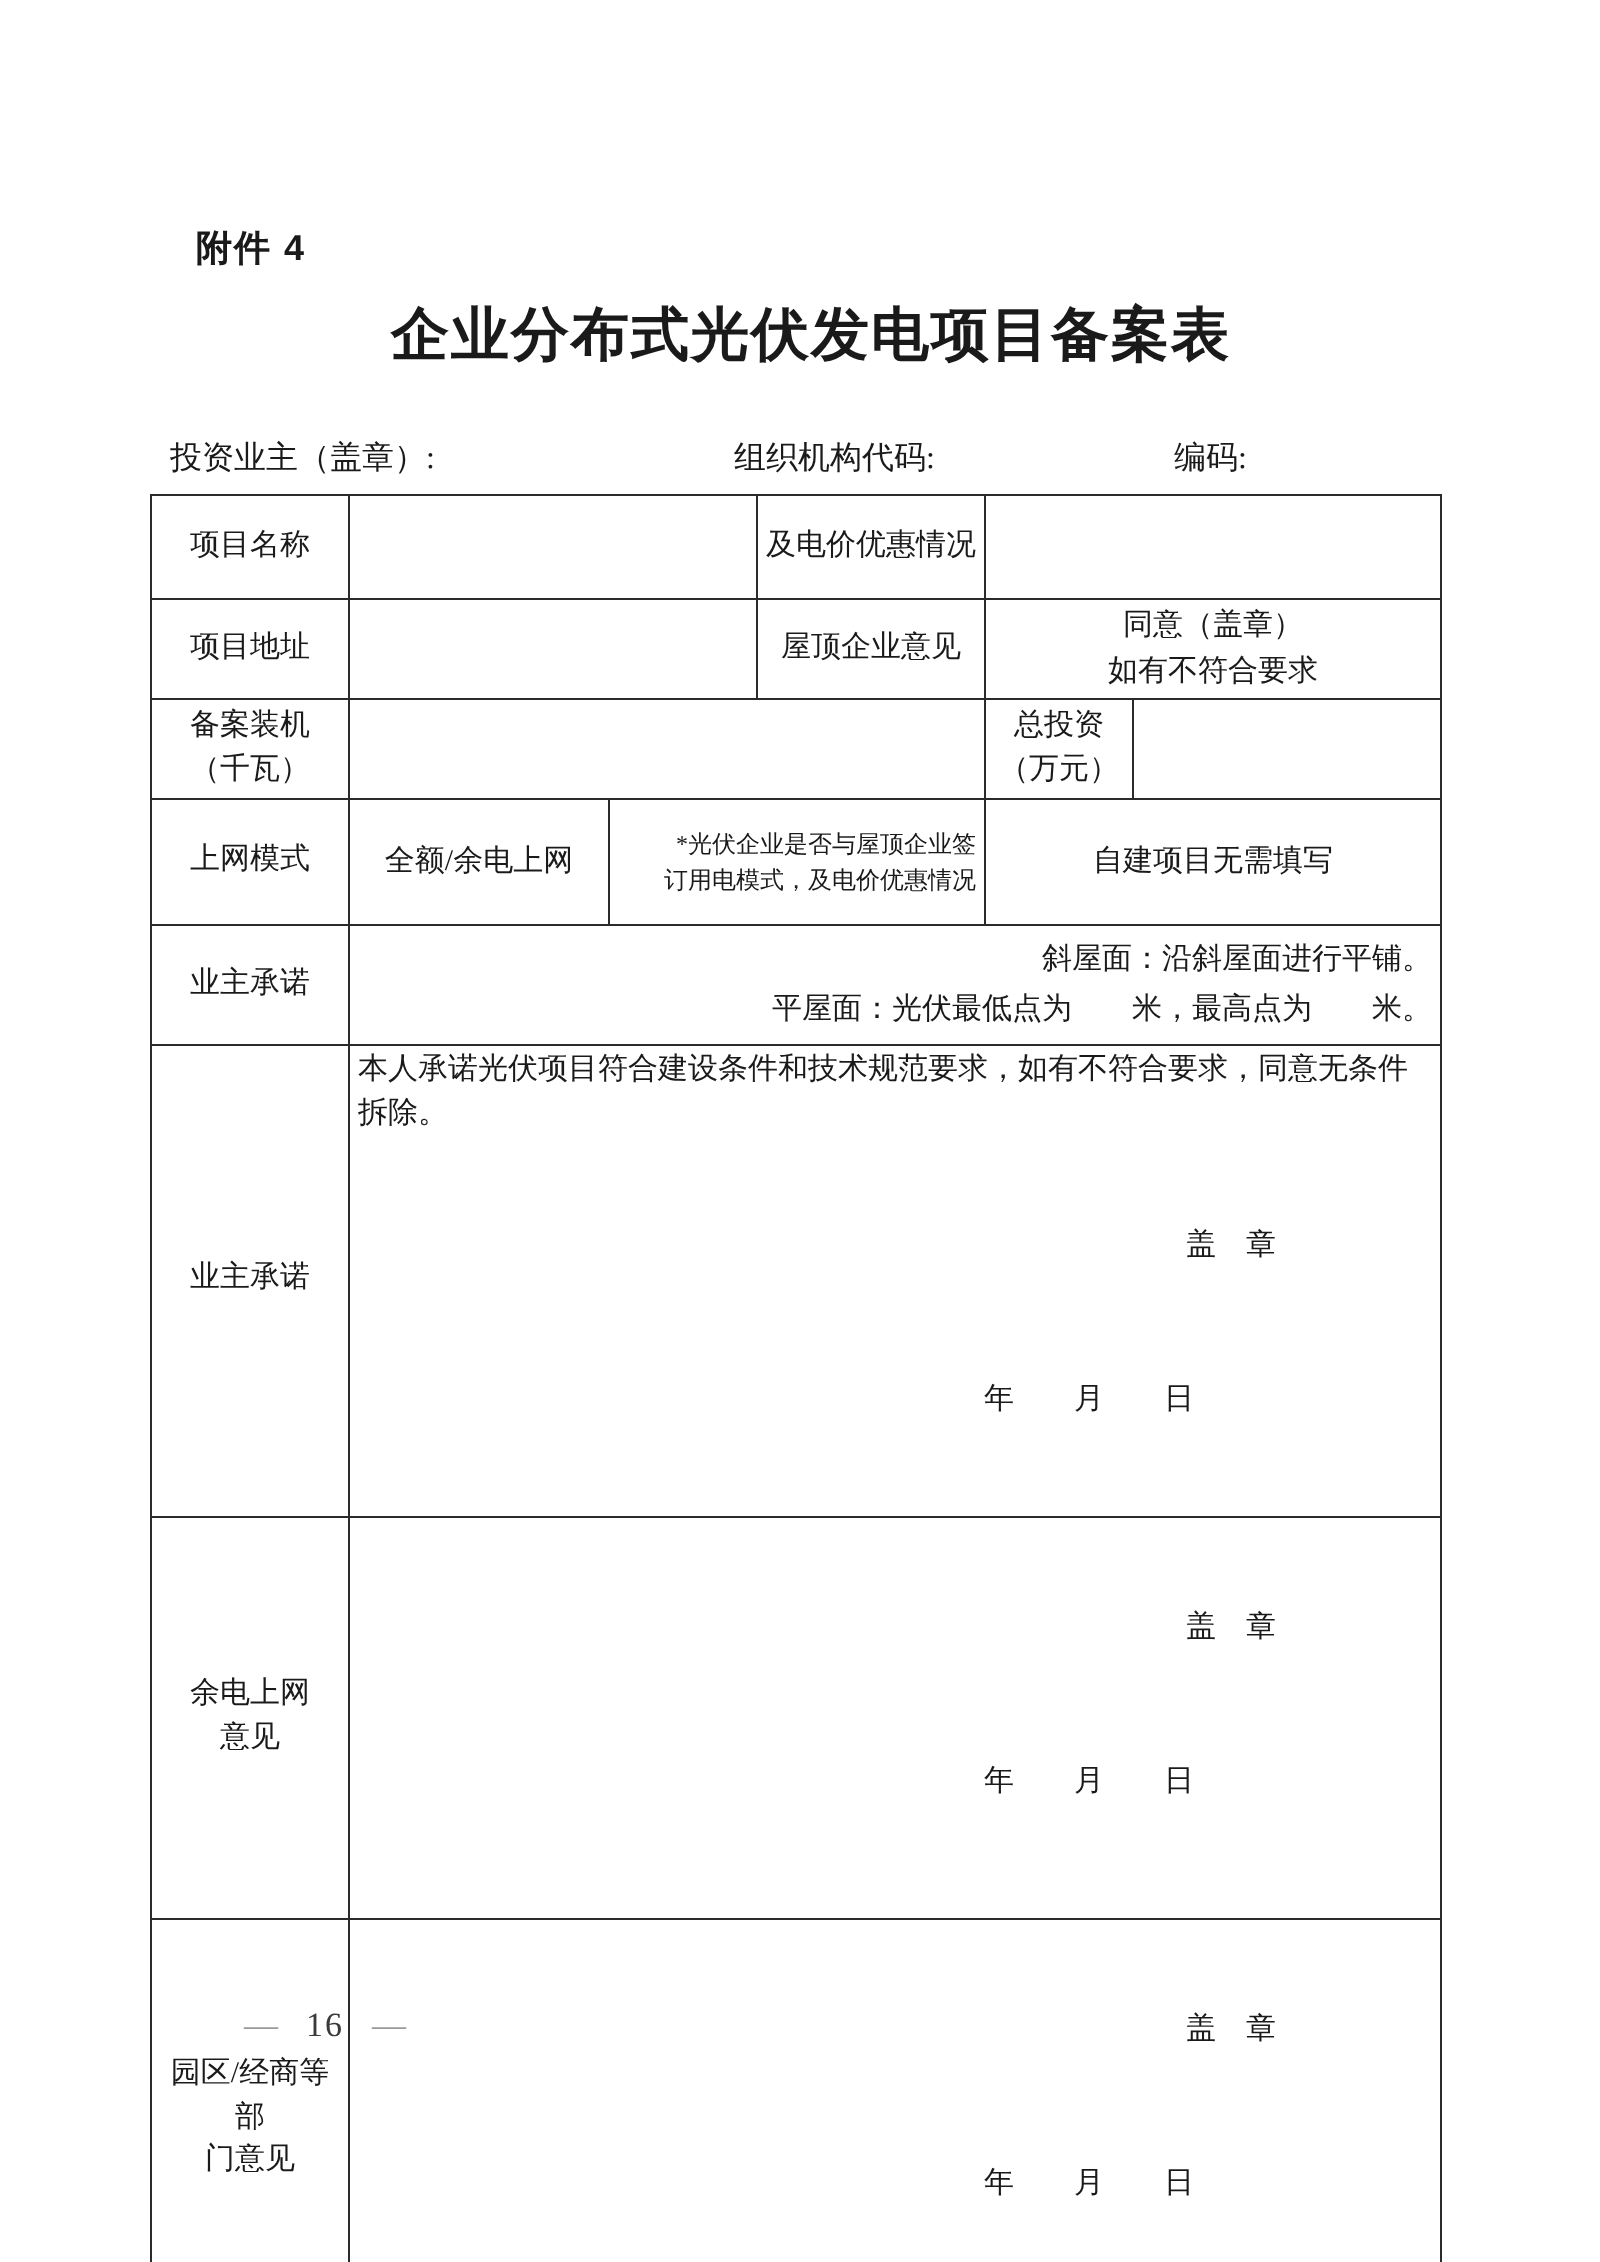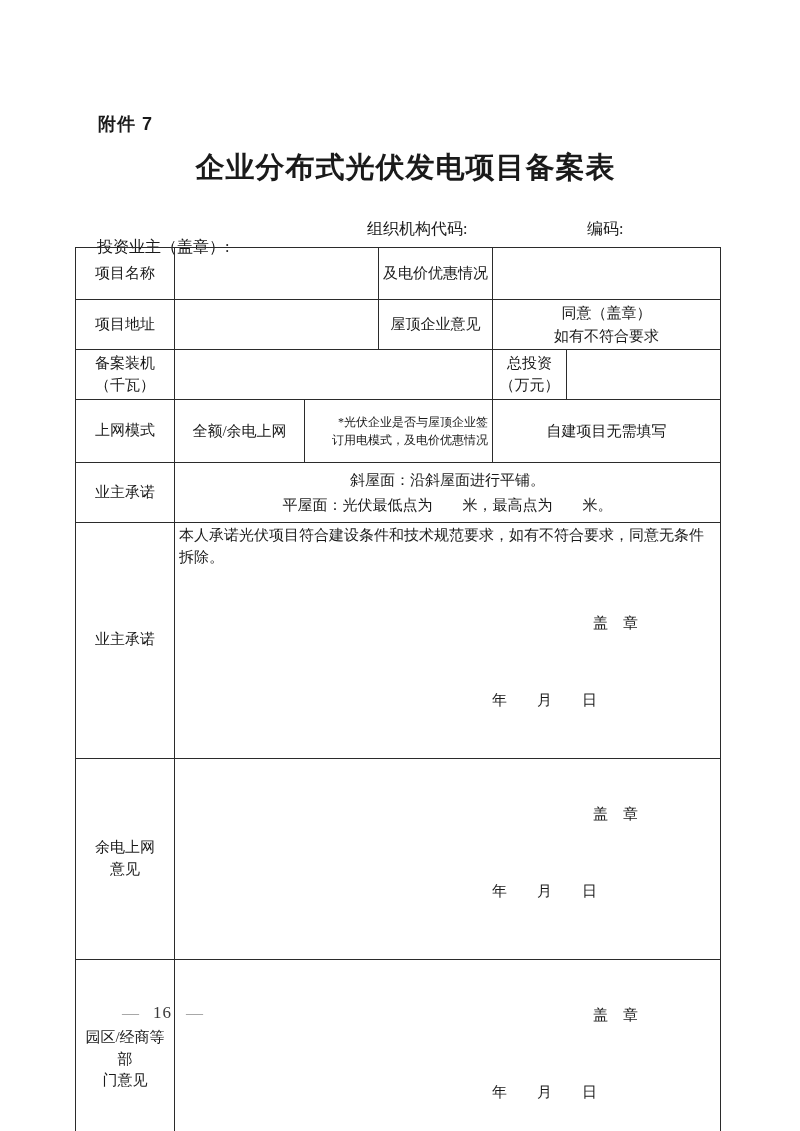--- a/index.html
+++ b/index.html
@@ -40,21 +40,21 @@
   }
   .pre-header {
     position: absolute;
     left: 75px;
     top: 219px;
     width: 645px;
     height: 24px;
     font-size: 16px;
   }
   .pre-header span { position: absolute; white-space: nowrap; }
-  .ph-investor { left: 22px; margin-top: 18px; }
+  .ph-investor { left: 10px; }
   .ph-orgcode  { left: 292px; }
   .ph-code     { left: 512px; }
 
   table.form-table {
     position: absolute;
     left: 75px;
     top: 247px;
     width: 645px;
     border-collapse: collapse;
     table-layout: fixed;
@@ -77,21 +77,21 @@
     line-height: 1.5;
   }
   .cell-note {
     font-size: 12px;
     padding: 2px 2px;
     white-space: pre-line;
     line-height: 1.5;
     text-align: right;
   }
   .cell-content {
-    text-align: center;
+    text-align: right;
     white-space: pre-line;
     line-height: 1.65;
     padding-left: 6px;
   }
   .cell-commit {
     vertical-align: top;
     padding: 12px 6px 2px 5px;
   }
   .commit-text {
     white-space: pre-line;
@@ -118,21 +118,21 @@
     color: #3a3a3a;
   }
   .page-footer .dash { color: #9a9a9a; }
   .page-footer .num { margin: 0 14px; letter-spacing: 1px; }
 </style>
 </head>
 <body>
 
 <div class="page">
 
-  <div class="attachment-label">附件 7</div>
+  <div class="attachment-label">附件 4</div>
 
   <div class="doc-title">企业分布式光伏发电项目备案表</div>
 
   <div class="pre-header">
     <span class="ph-investor">投资业主（盖章）:</span>
     <span class="ph-orgcode">组织机构代码:</span>
     <span class="ph-code">编码:</span>
   </div>
 
   <table class="form-table">

